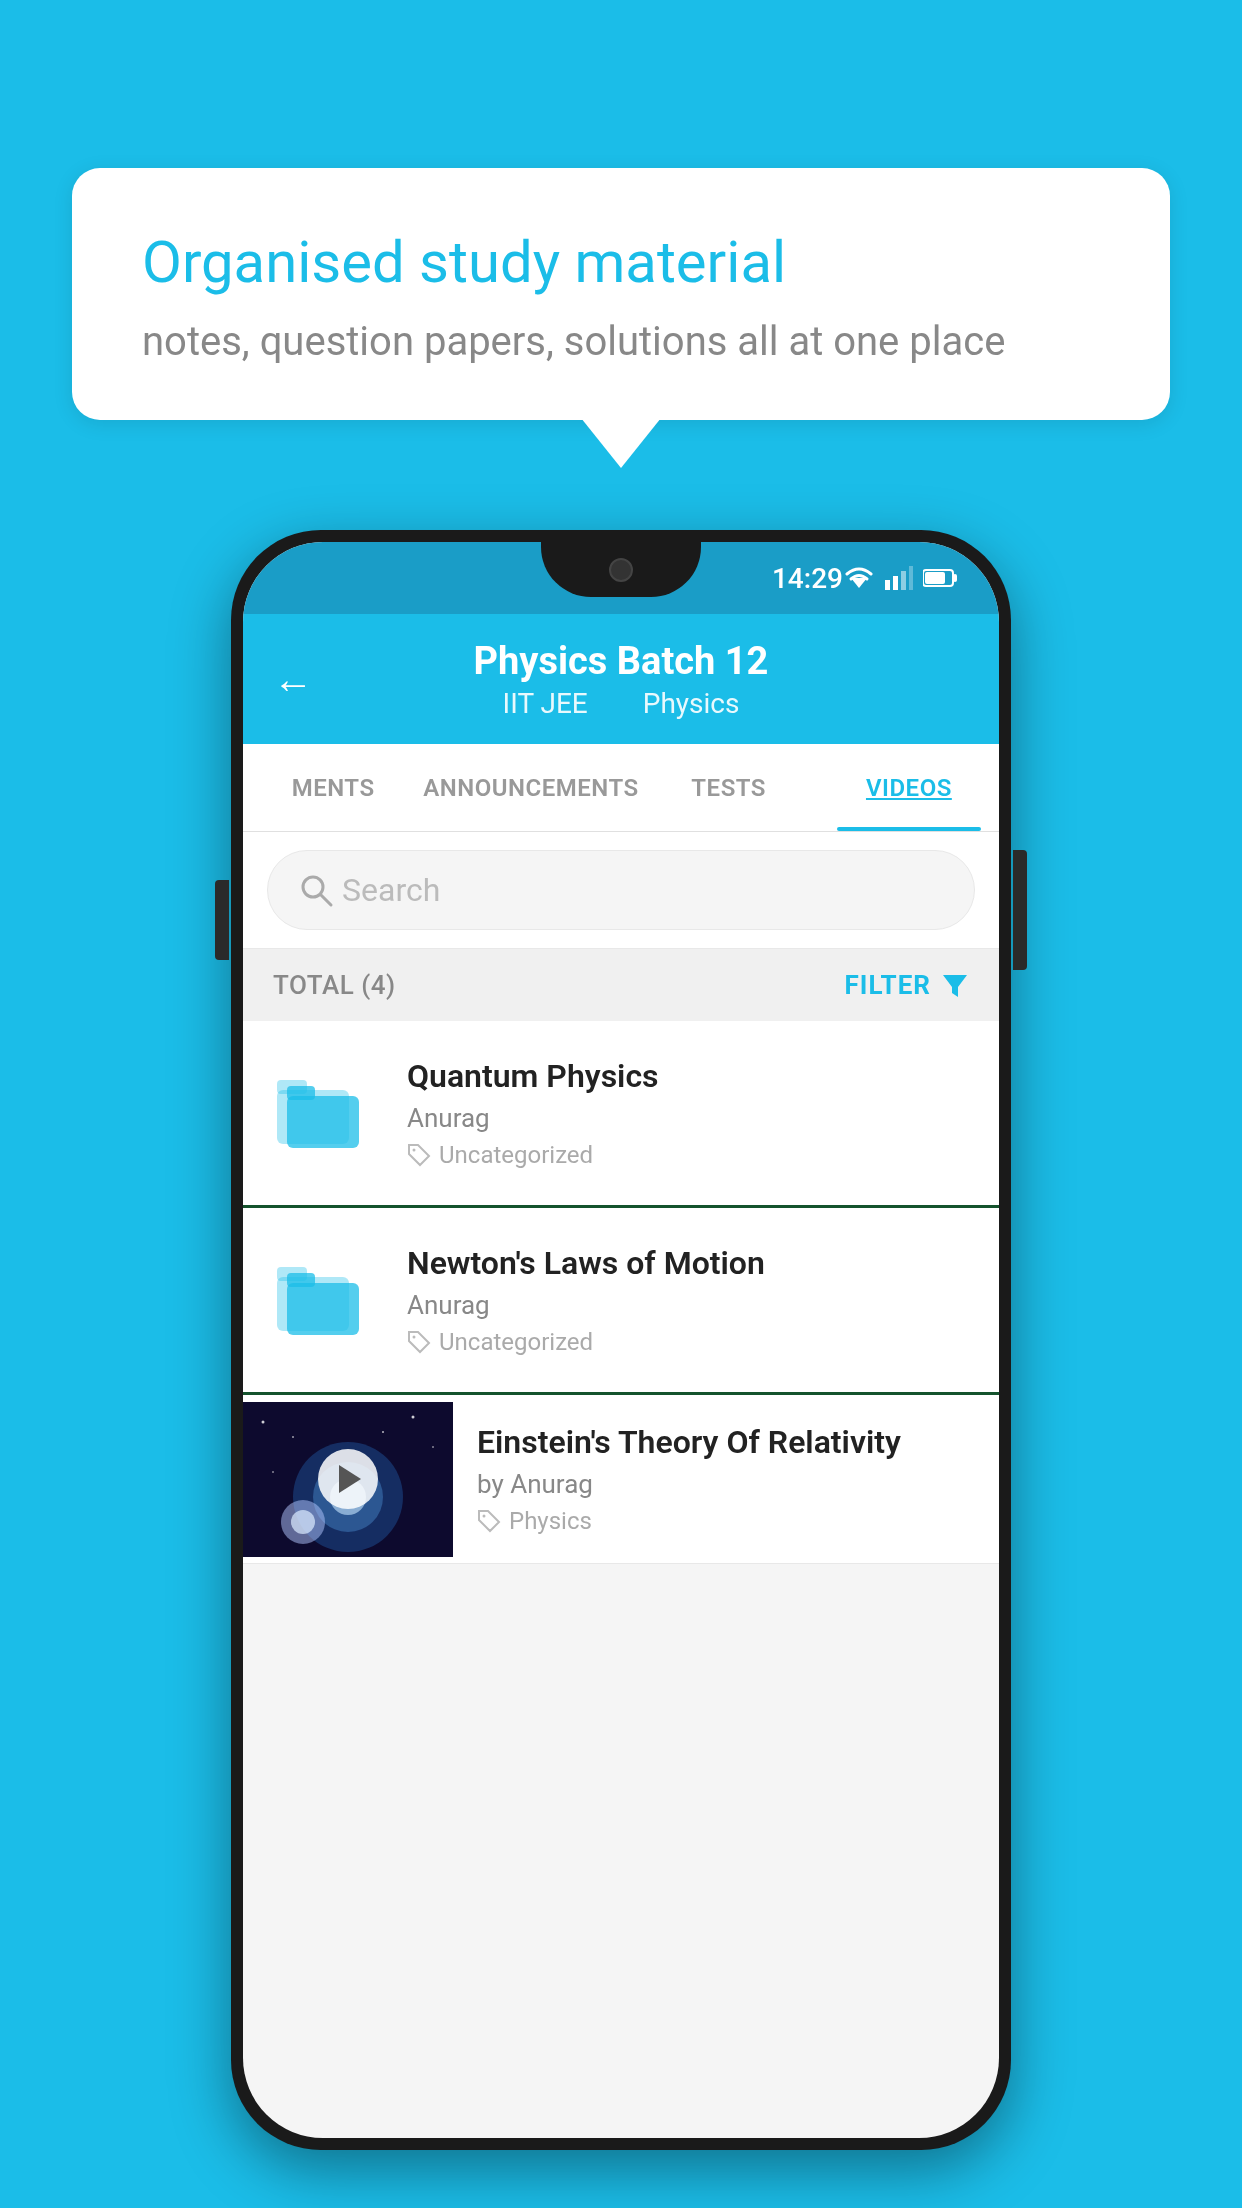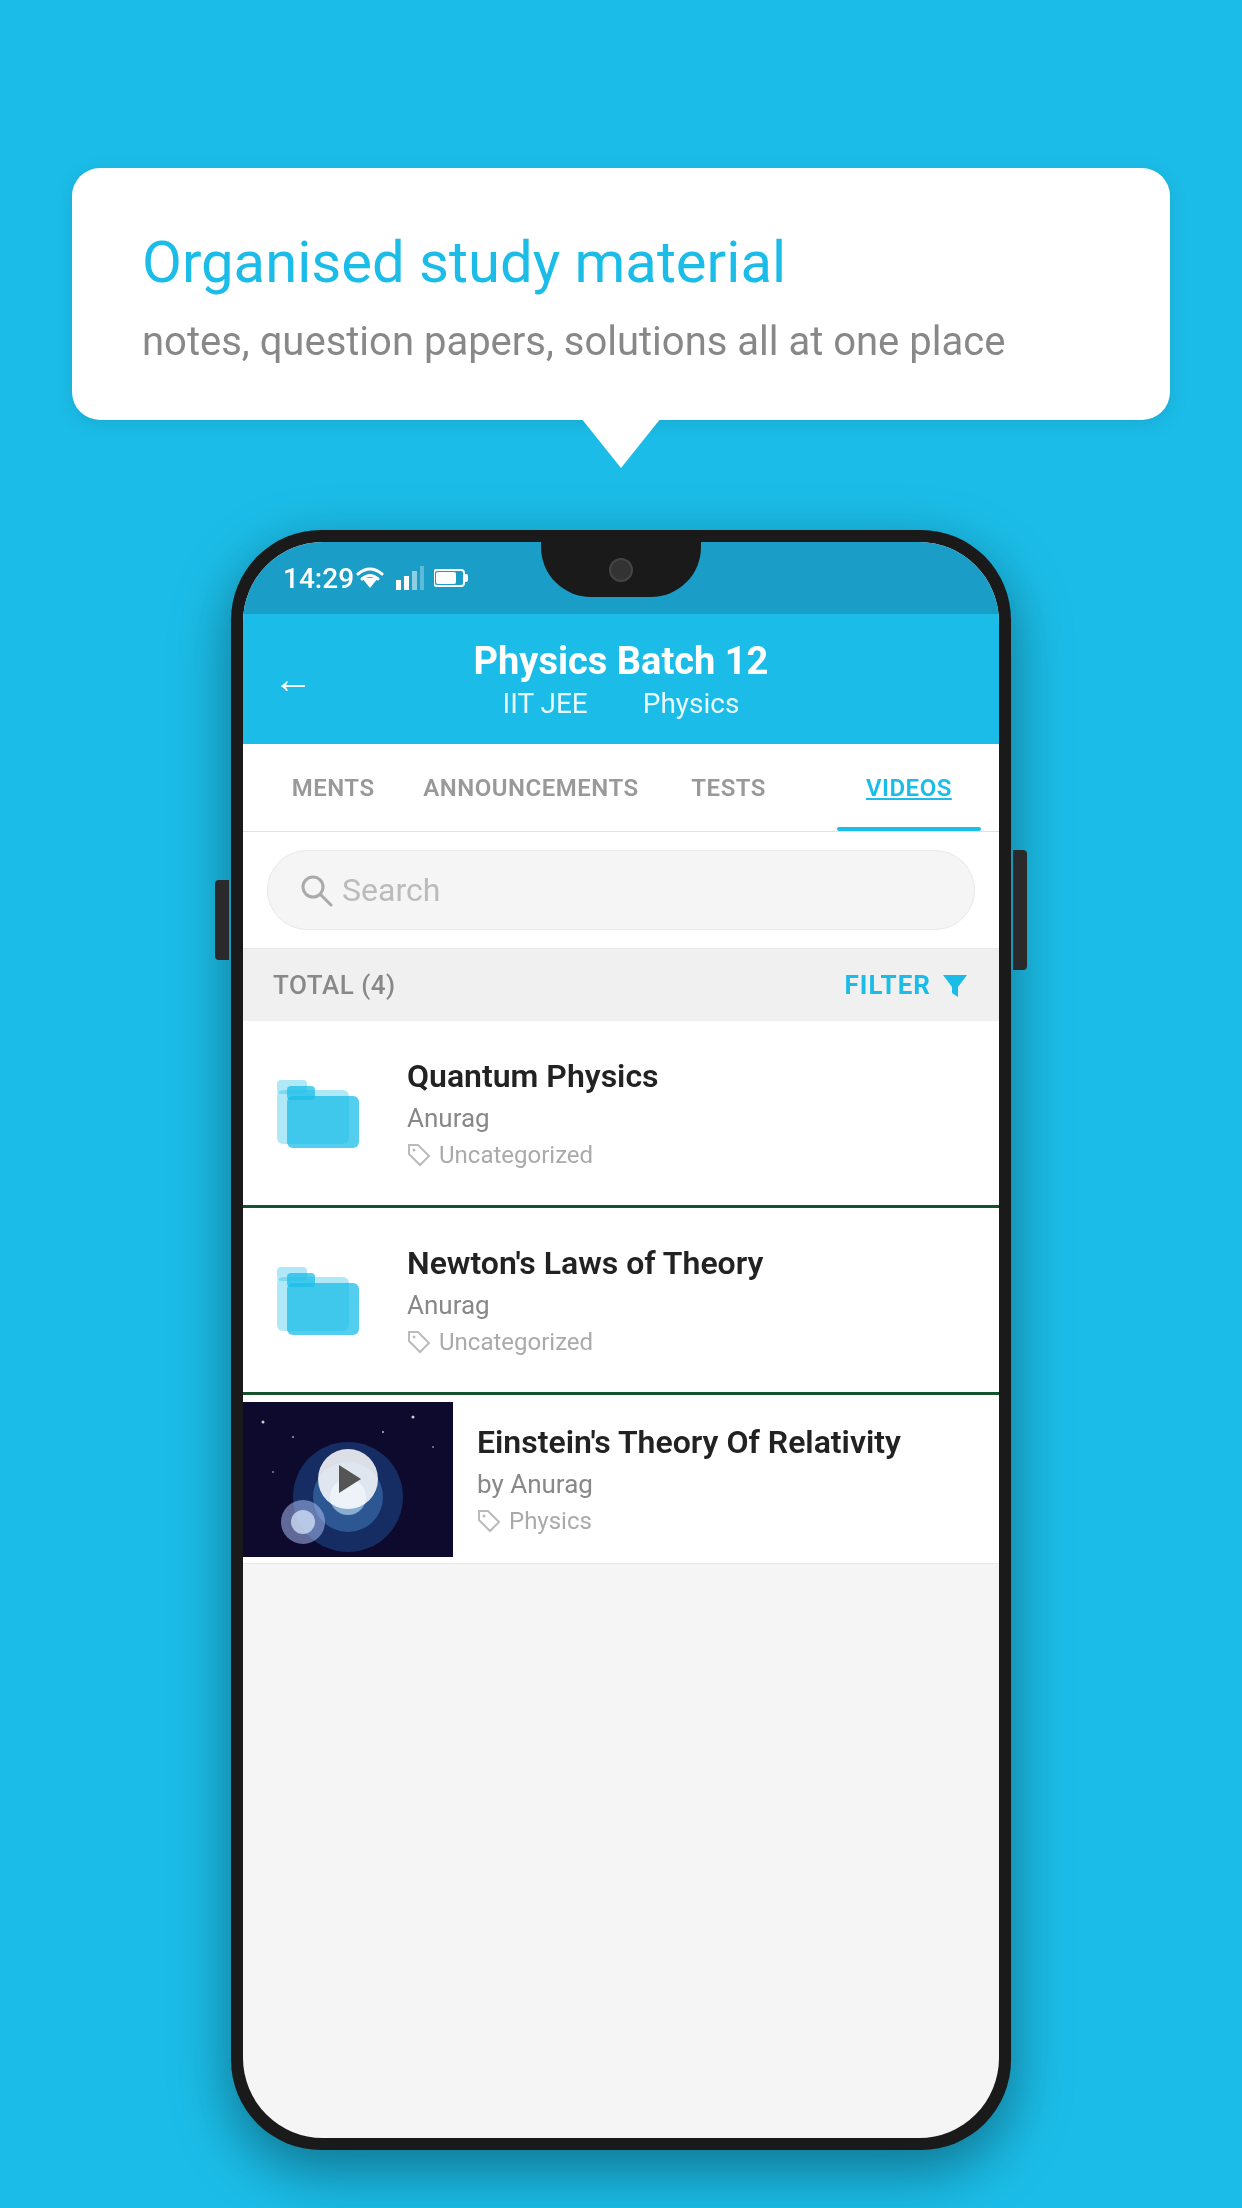--- a/index.html
+++ b/index.html
@@ -93,21 +93,21 @@
       overflow: hidden;
       position: relative;
     }
 
     
     .status-bar {
       background: #1a9dc7;
       height: 72px;
       display: flex;
       align-items: center;
-      justify-content: flex-start;
+      justify-content: flex-end;
       padding: 0 40px;
       position: relative;
     }
 
     
     .notch {
       position: absolute;
       top: 0;
       left: 50%;
       transform: translateX(-50%);
@@ -484,21 +484,21 @@
       <div class="list-item">
         <div class="item-icon">
           <svg width="82" height="74" viewBox="0 0 82 74">
             <rect x="0" y="14" width="72" height="54" rx="6" fill="#1bbde8" opacity="0.35"></rect>
             <rect x="0" y="4" width="30" height="14" rx="4" fill="#1bbde8" opacity="0.35"></rect>
             <rect x="10" y="20" width="72" height="52" rx="6" fill="#1bbde8" opacity="0.75"></rect>
             <rect x="10" y="10" width="28" height="14" rx="4" fill="#1bbde8" opacity="0.75"></rect>
           </svg>
         </div>
         <div class="item-details">
-          <div class="item-title">Newton's Laws of Theory</div>
+          <div class="item-title">Newton's Laws of Motion</div>
           <div class="item-author">Anurag</div>
           <div class="item-tag">
             <svg width="24" height="24" viewBox="0 0 24 24">
               <path d="M2,2 L11,2 L22,13 L13,22 L2,11 Z" fill="none" stroke="#bbb" stroke-width="2"></path>
               <circle cx="7" cy="7" r="1.5" fill="#bbb"></circle>
             </svg>
             <span>Uncategorized</span>
           </div>
         </div>
       </div>

